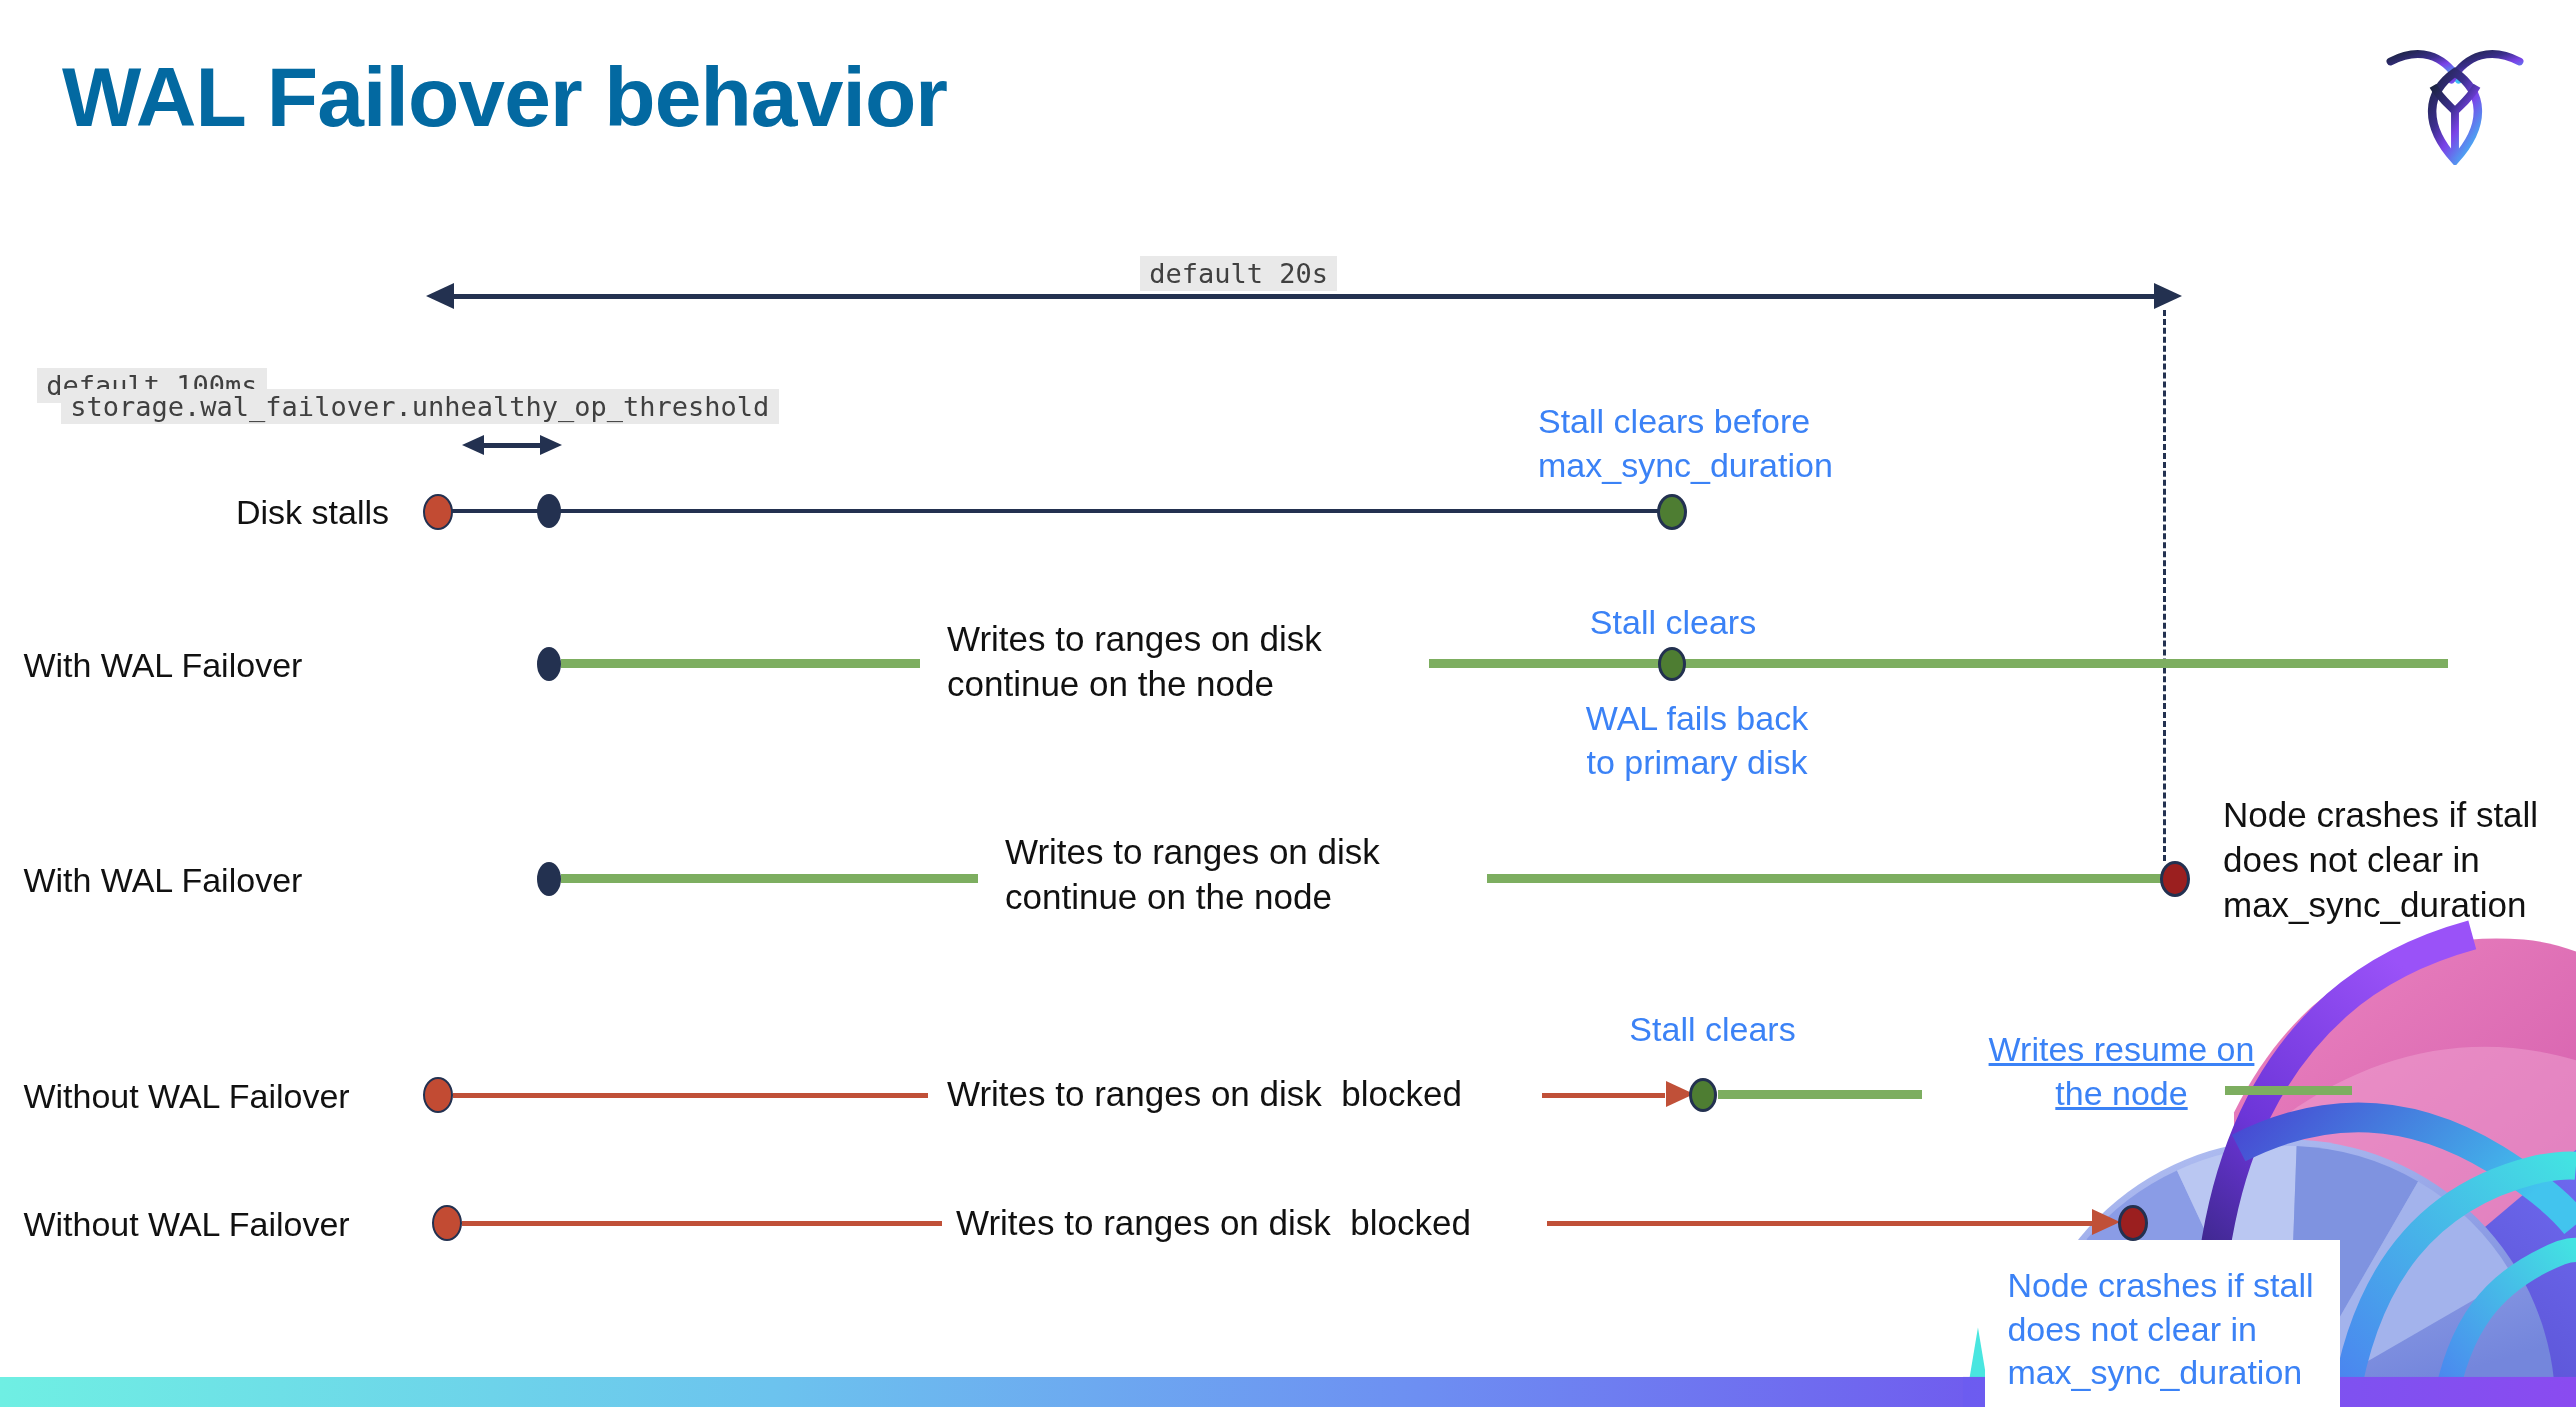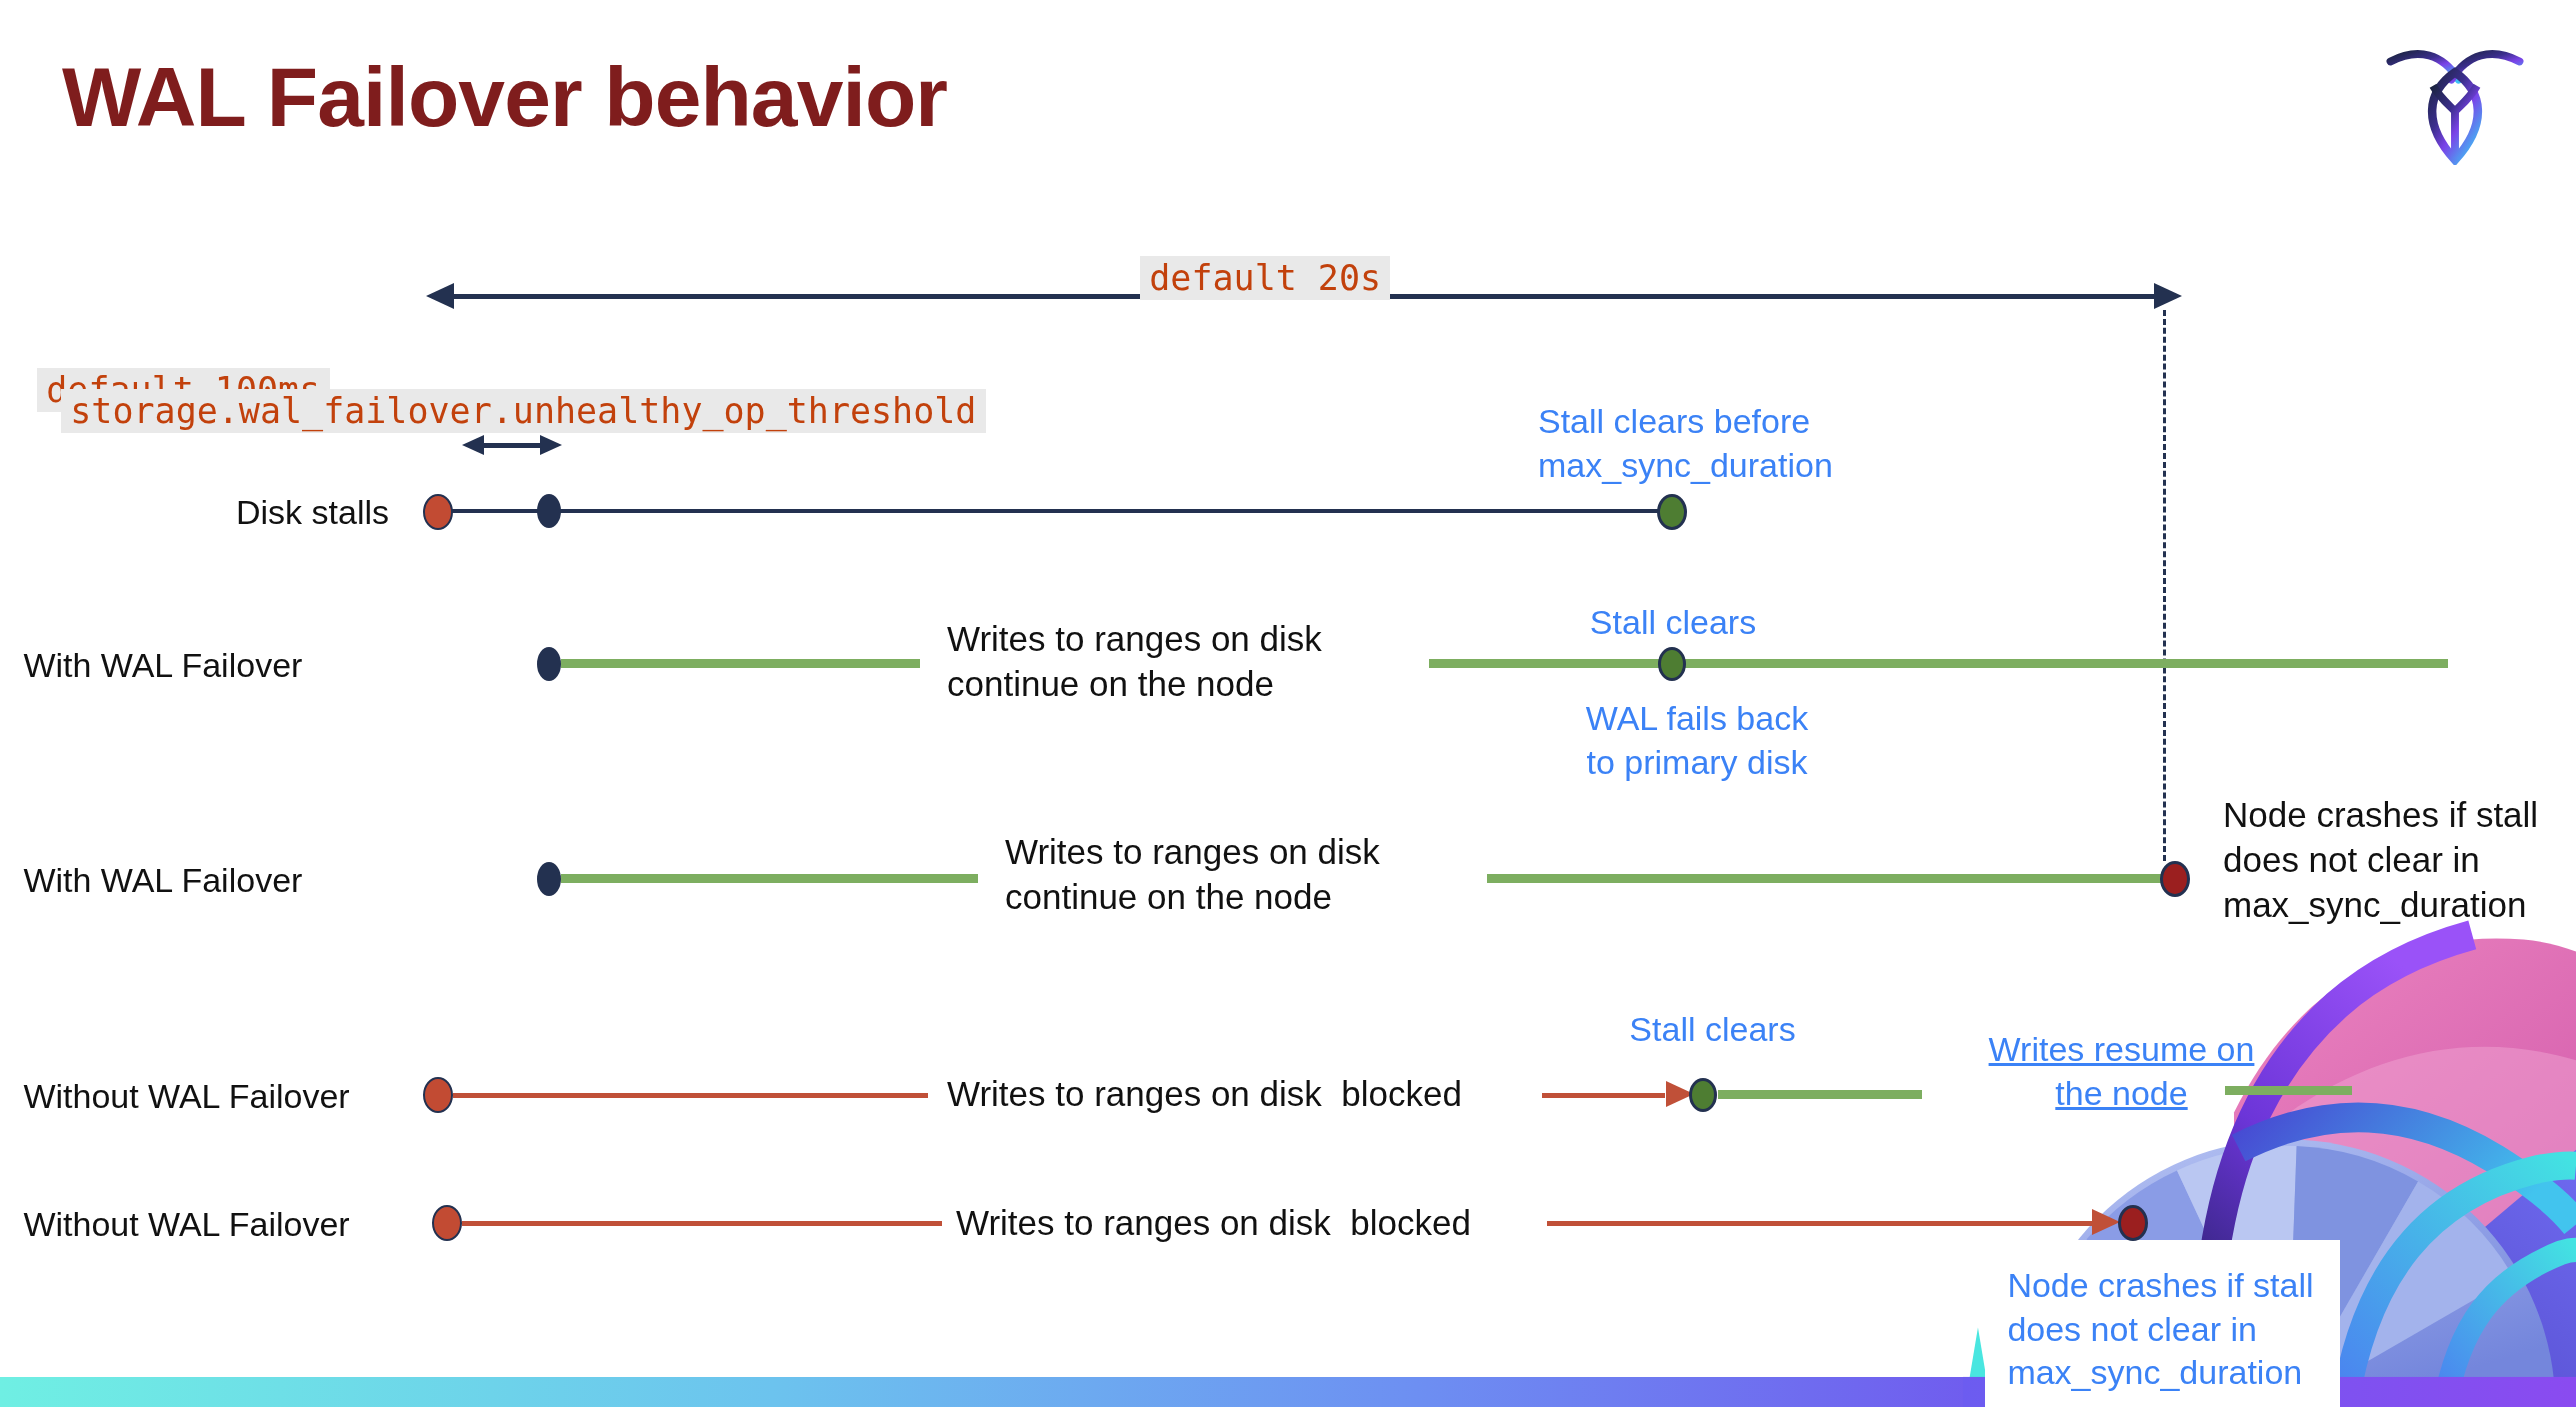--- a/index.html
+++ b/index.html
@@ -1,20 +1,20 @@
 <!DOCTYPE html>
 <html style="font-size:15px"><head>
 <meta charset="utf-8">
 <style>
   html,body{margin:0;padding:0;background:#ffffff;}
   #slide{position:relative;width:2576px;height:1408px;background:#ffffff;overflow:hidden;
          font-family:"Liberation Sans","DejaVu Sans",sans-serif;color:#111;}
   .abs{position:absolute;}
-  .title{font-size:84px;font-weight:800;letter-spacing:-0.9px;color:#7f1d1d;white-space:pre;}
-  .mono{font-family:"DejaVu Sans Mono","Liberation Mono",monospace;font-size:35px;color:#c2410c;
+  .title{font-size:84px;font-weight:800;letter-spacing:-0.9px;color:#0369a1;white-space:pre;}
+  .mono{font-family:"DejaVu Sans Mono","Liberation Mono",monospace;font-size:27px;color:#404040;
         background:#e9e9e9;padding:2.8px 9.3px;white-space:pre;line-height:1.1;}
   .rowlabel{font-size:34px;color:#111;white-space:pre;}
   .note{font-size:34px;color:#3b82f6;white-space:pre-line;line-height:1.28;}
   .note-c{text-align:center;}
   .mid{font-size:35px;color:#111;white-space:pre-line;line-height:1.28;}
   .mid-s{font-size:35px;color:#111;white-space:pre;}
   .hline{height:3.7px;background:#233150;}
   .gline{height:9.3px;background:#7dae60;}
   .rline{height:4.7px;background:#c05038;}
   .dot{border-radius:50%;box-sizing:border-box;}

